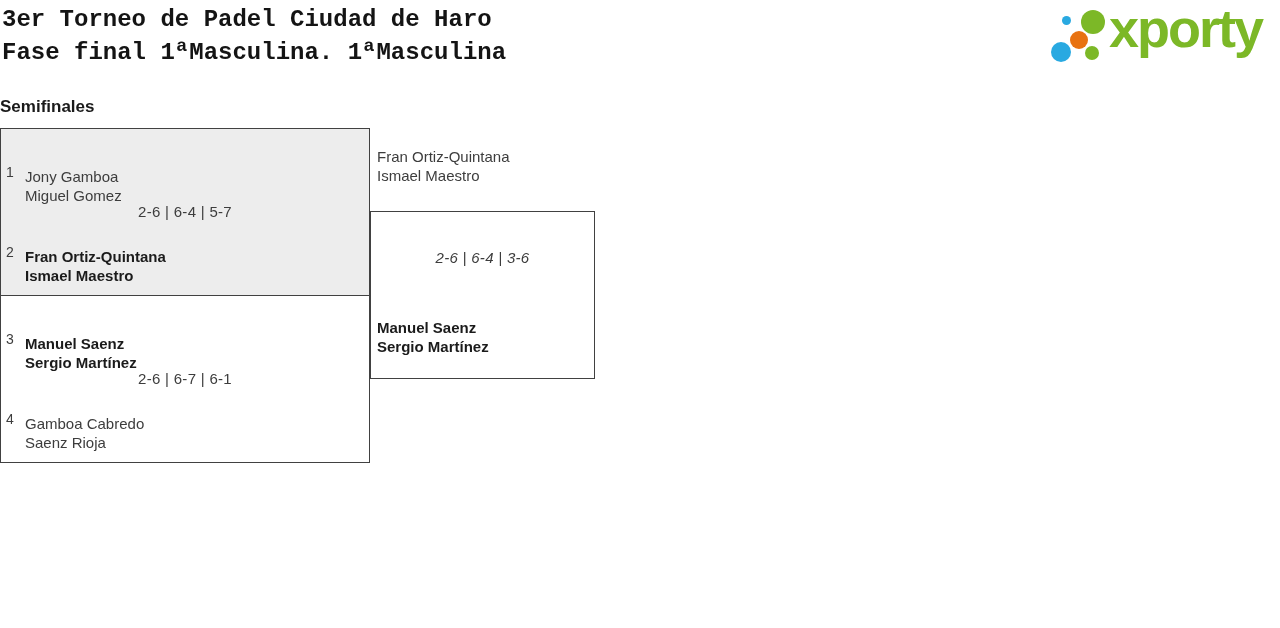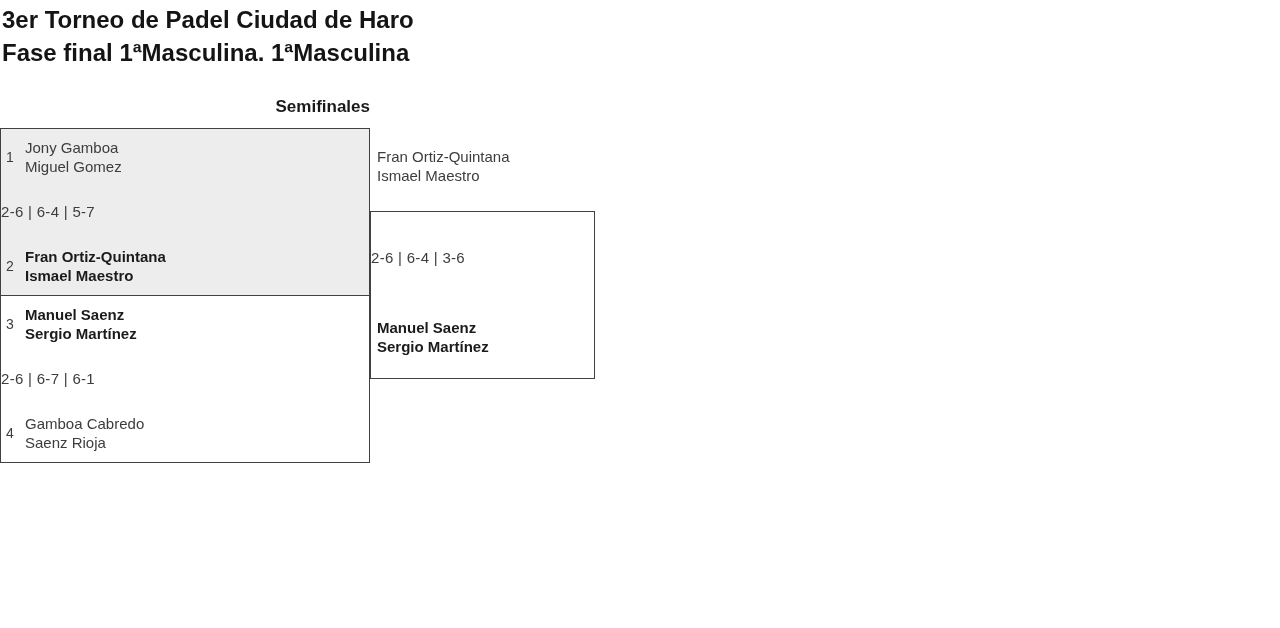--- a/index.html
+++ b/index.html
@@ -7,21 +7,21 @@
   .stage {
     position:relative;
     width:1280px; height:628px;
     background:#ffffff;
     font-family:"Liberation Sans", sans-serif;
     color:#3d3d3d;
     overflow:hidden;
   }
 
   
-  .title-block { position:absolute; left:2px; top:3px; }
+  .title-block { position:absolute; left:2px; top:3px;font-family:Liberation Mono, monospace; }
   .title-line {
     font-size:24px; font-weight:700; color:#141414;
     line-height:33px; white-space:nowrap;
   }
 
   
   .logo { position:absolute; left:1045px; top:0; width:235px; height:75px; cursor:pointer; }
   .dot { position:absolute; border-radius:50%; }
   .dot-blue-small  { left:17px; top:16px; width:9px;  height:9px;  background:#29a9e1; }
   .dot-green-big   { left:36px; top:10px; width:24px; height:24px; background:#7cb827; }
@@ -31,72 +31,80 @@
   .wordmark {
     position:absolute; left:64px; top:2px;
     font-size:54px; line-height:52px; font-weight:700;
     letter-spacing:-2px; color:#7cb827;
   }
 
   
   .round-label {
     position:absolute; top:97px;
     font-size:17px; font-weight:700; color:#1a1a1a;
-    text-align:right;
+    text-align:left;
   }
   .round-label.semis { left:0;     width:370px; }
   .round-label.final { left:370px; width:226px; }
 
   
   .match {
     position:absolute; left:0; width:370px; height:168px;
     border:1px solid #414141; background:#ffffff;
   }
   .match.highlight { background:#ededed; }
   #sf1 { top:128px; }
   #sf2 { top:295px; }
 
   .team-row { position:absolute; left:1px; right:1px; display:flex; align-items:center; }
   .team-row.row-top    { top:9px; }
   .team-row.row-bottom { bottom:10px; }
   .seed { width:16px; margin-right:7px; text-align:center; font-size:14px; color:#3d3d3d; flex:none; }
-  .names { font-size:15px; line-height:19px; color:#3d3d3d; }
+  .names { font-size:15px; line-height:19px; color:#3d3d3d;margin-top:29px; }
   .team-row.winner .names { font-weight:700; color:#1b1b1b; }
 
   .score {
     position:absolute; left:0; width:100%;
-    text-align:left; font-size:15px; color:#3d3d3d;
+    text-align:center; font-size:15px; color:#3d3d3d;
     letter-spacing:0.3px;
   }
   .match .score { top:74px; }
 
   
   #final-box {
     position:absolute; left:370px; top:211px;
     width:225px; height:168px;
     border:1px solid #414141; background:#ffffff;
   }
-  #final-box .score { top:37px; }
+  #final-box .score { top:37px;font-style:italic; }
   .final-team {
     position:absolute; left:377px;
     font-size:15px; line-height:19px; color:#3d3d3d;
   }
   #final-team-top { top:147px; }
   #final-team-bottom { top:318px; font-weight:700; color:#1b1b1b; }
 </style>
 </head>
 <body>
 
 <div class="stage">
 
   <div class="title-block">
     <div class="title-line">3er Torneo de Padel Ciudad de Haro</div>
     <div class="title-line">Fase final 1ªMasculina. 1ªMasculina</div>
   </div>
 
+  <div class="logo">
+    <span class="dot dot-blue-small"></span>
+    <span class="dot dot-green-big"></span>
+    <span class="dot dot-orange"></span>
+    <span class="dot dot-blue-big"></span>
+    <span class="dot dot-green-small"></span>
+    <span class="wordmark">xporty</span>
+  </div>
 
   <div class="round-label semis">Semifinales</div>
 
   <div class="match highlight" id="sf1">
     <div class="team-row row-top">
       <span class="seed">1</span>
       <span class="names">
         <div>Jony Gamboa</div>
         <div>Miguel Gomez</div>
       </span>

